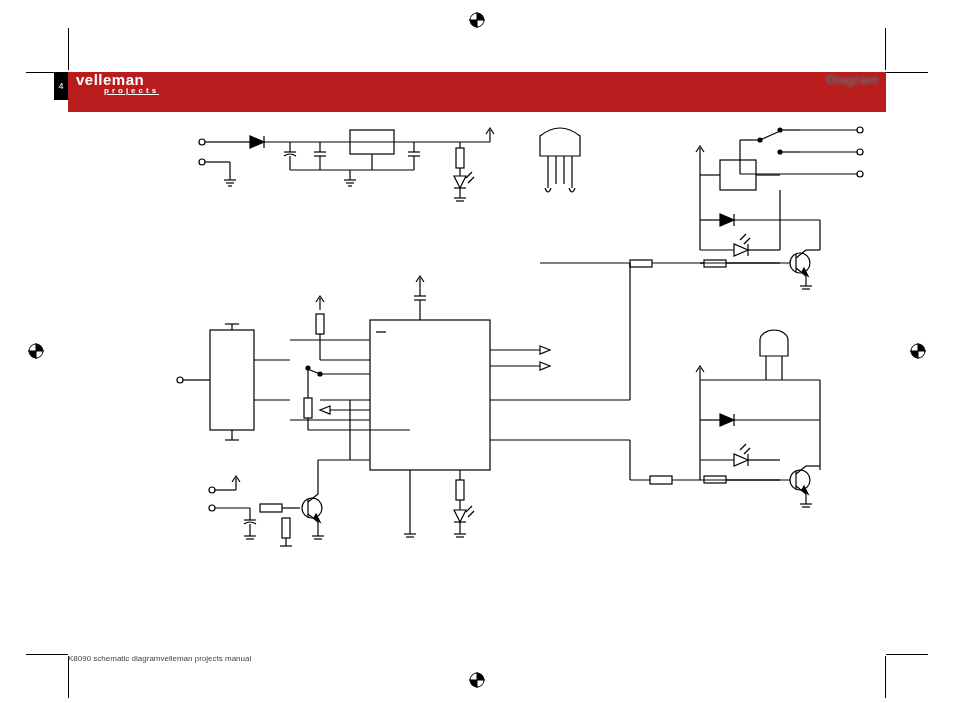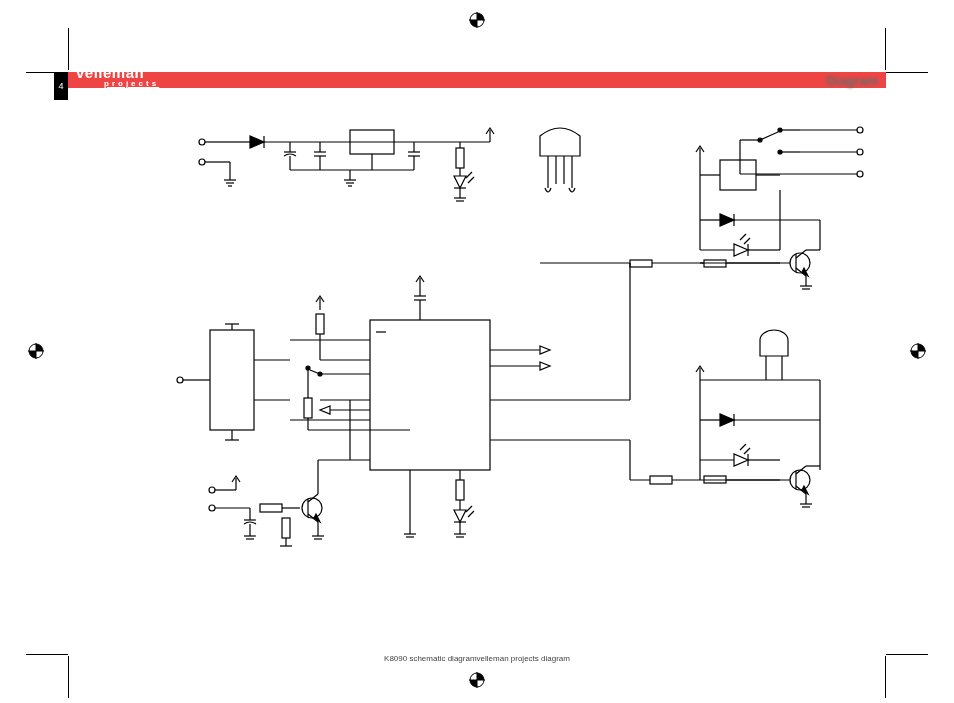--- a/index.html
+++ b/index.html
@@ -12,25 +12,25 @@
     position: relative;
     overflow: hidden;
   }
   .reg-mark { position: absolute; width: 16px; height: 16px; }
   .reg-mark svg { display: block; }
   .crop-h { position: absolute; background: #000; height: 1px; width: 42px; }
   .crop-v { position: absolute; background: #000; width: 1px; height: 42px; }
   .banner {
     position: absolute;
     left: 68px; top: 72px;
-    width: 818px; height: 16px;
-    background: #ef4444;
+    width: 818px; height: 40px;
+    background: #b91c1c;
     color: #fff;
     display: flex;
-    align-items: flex-end;
+    align-items: flex-start;
     padding: 0 8px;
     justify-content: space-between;
   }
   .logo {
     font-weight: bold;
     font-size: 15px;
     display: flex;
     flex-direction: column;
     line-height: 1;
   }
@@ -55,21 +55,21 @@
   }
   .schematic {
     position: absolute;
     left: 160px; top: 110px;
     width: 720px; height: 500px;
   }
   .footer {
     position: absolute;
     left: 68px; right: 68px; top: 654px;
     display: flex;
-    justify-content: center;
+    justify-content: flex-start;
     font-size: 8px;
     color: #444;
   }
 </style>
 </head>
 <body>
 
 <div class="crop-h" style="left:26px; top:72px;"></div>
 <div class="crop-v" style="left:68px; top:28px;"></div>
 <div class="crop-h" style="left:26px; top:654px;"></div>
@@ -389,14 +389,14 @@
         <line x1="642" y1="397" x2="650" y2="397"></line>
     <line x1="630" y1="370" x2="470" y2="370"></line>
         <rect x="490" y="366" width="22" height="8" fill="#fff"></rect>
   </g>
 
   </g>
 </svg>
 
 <div class="footer">
   <span>K8090 schematic diagram</span>
-  <span>velleman projects diagram</span>
+  <span>velleman projects manual</span>
 </div>
 
 </body></html>

